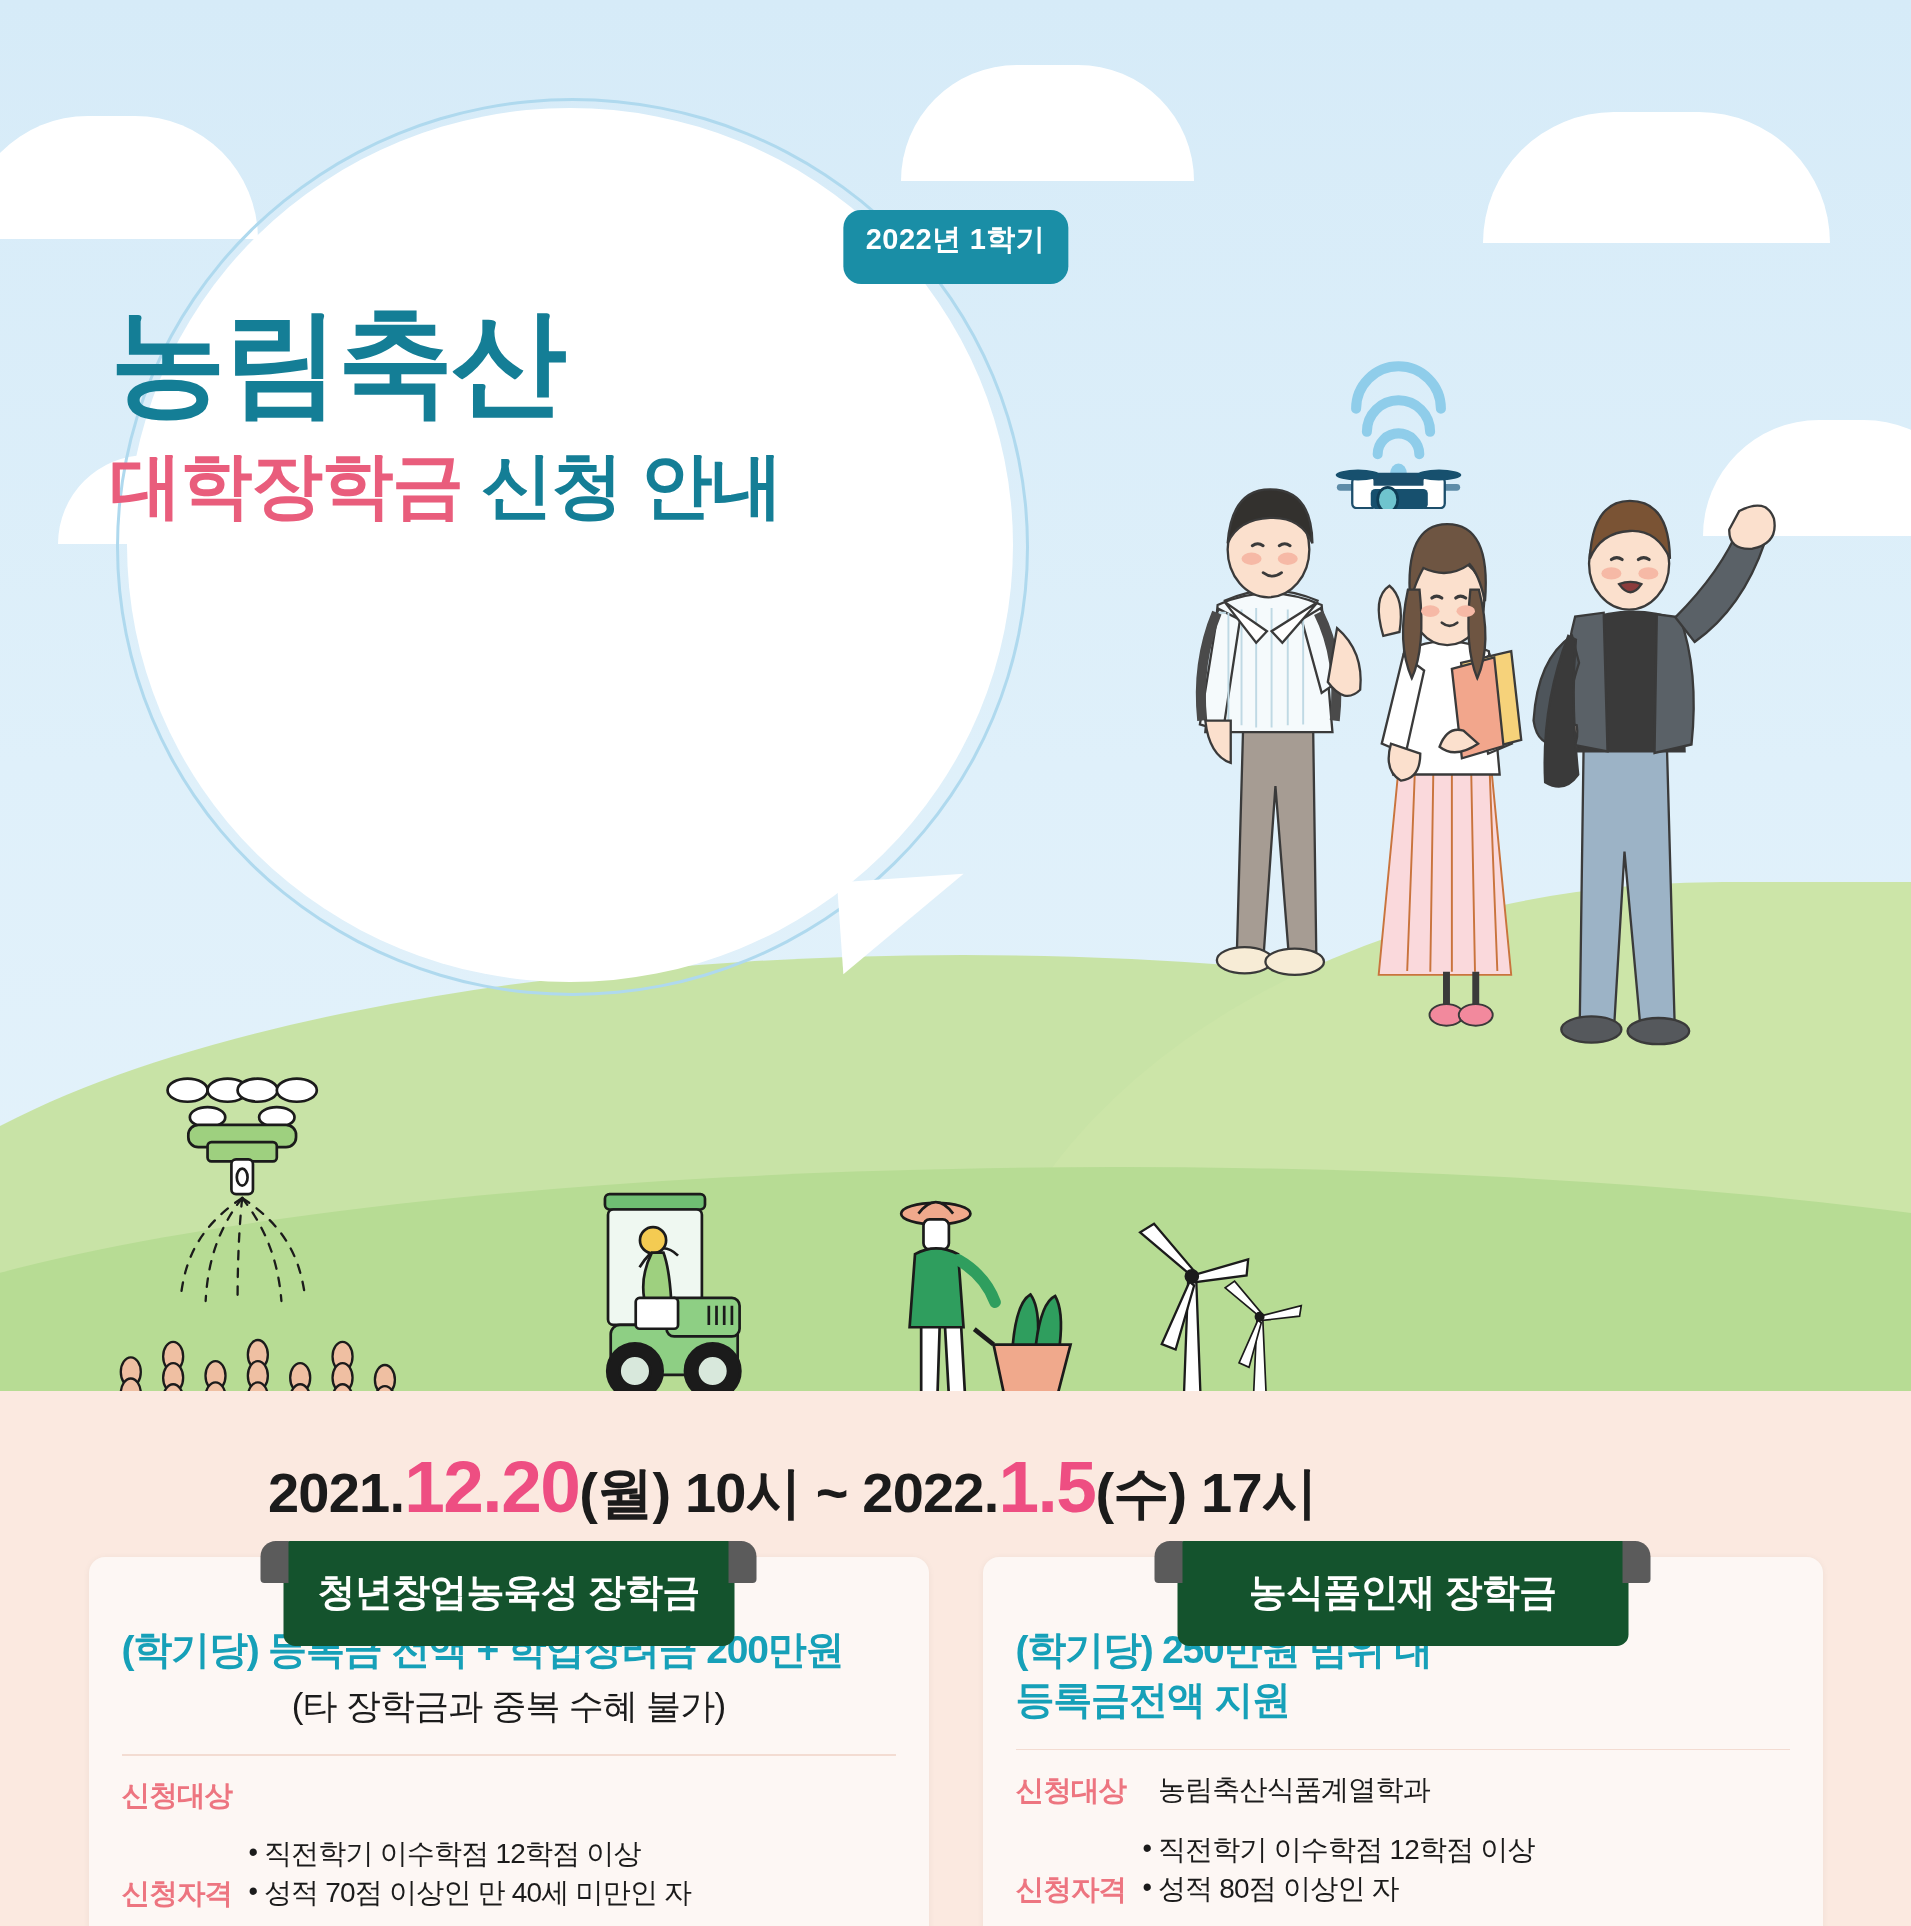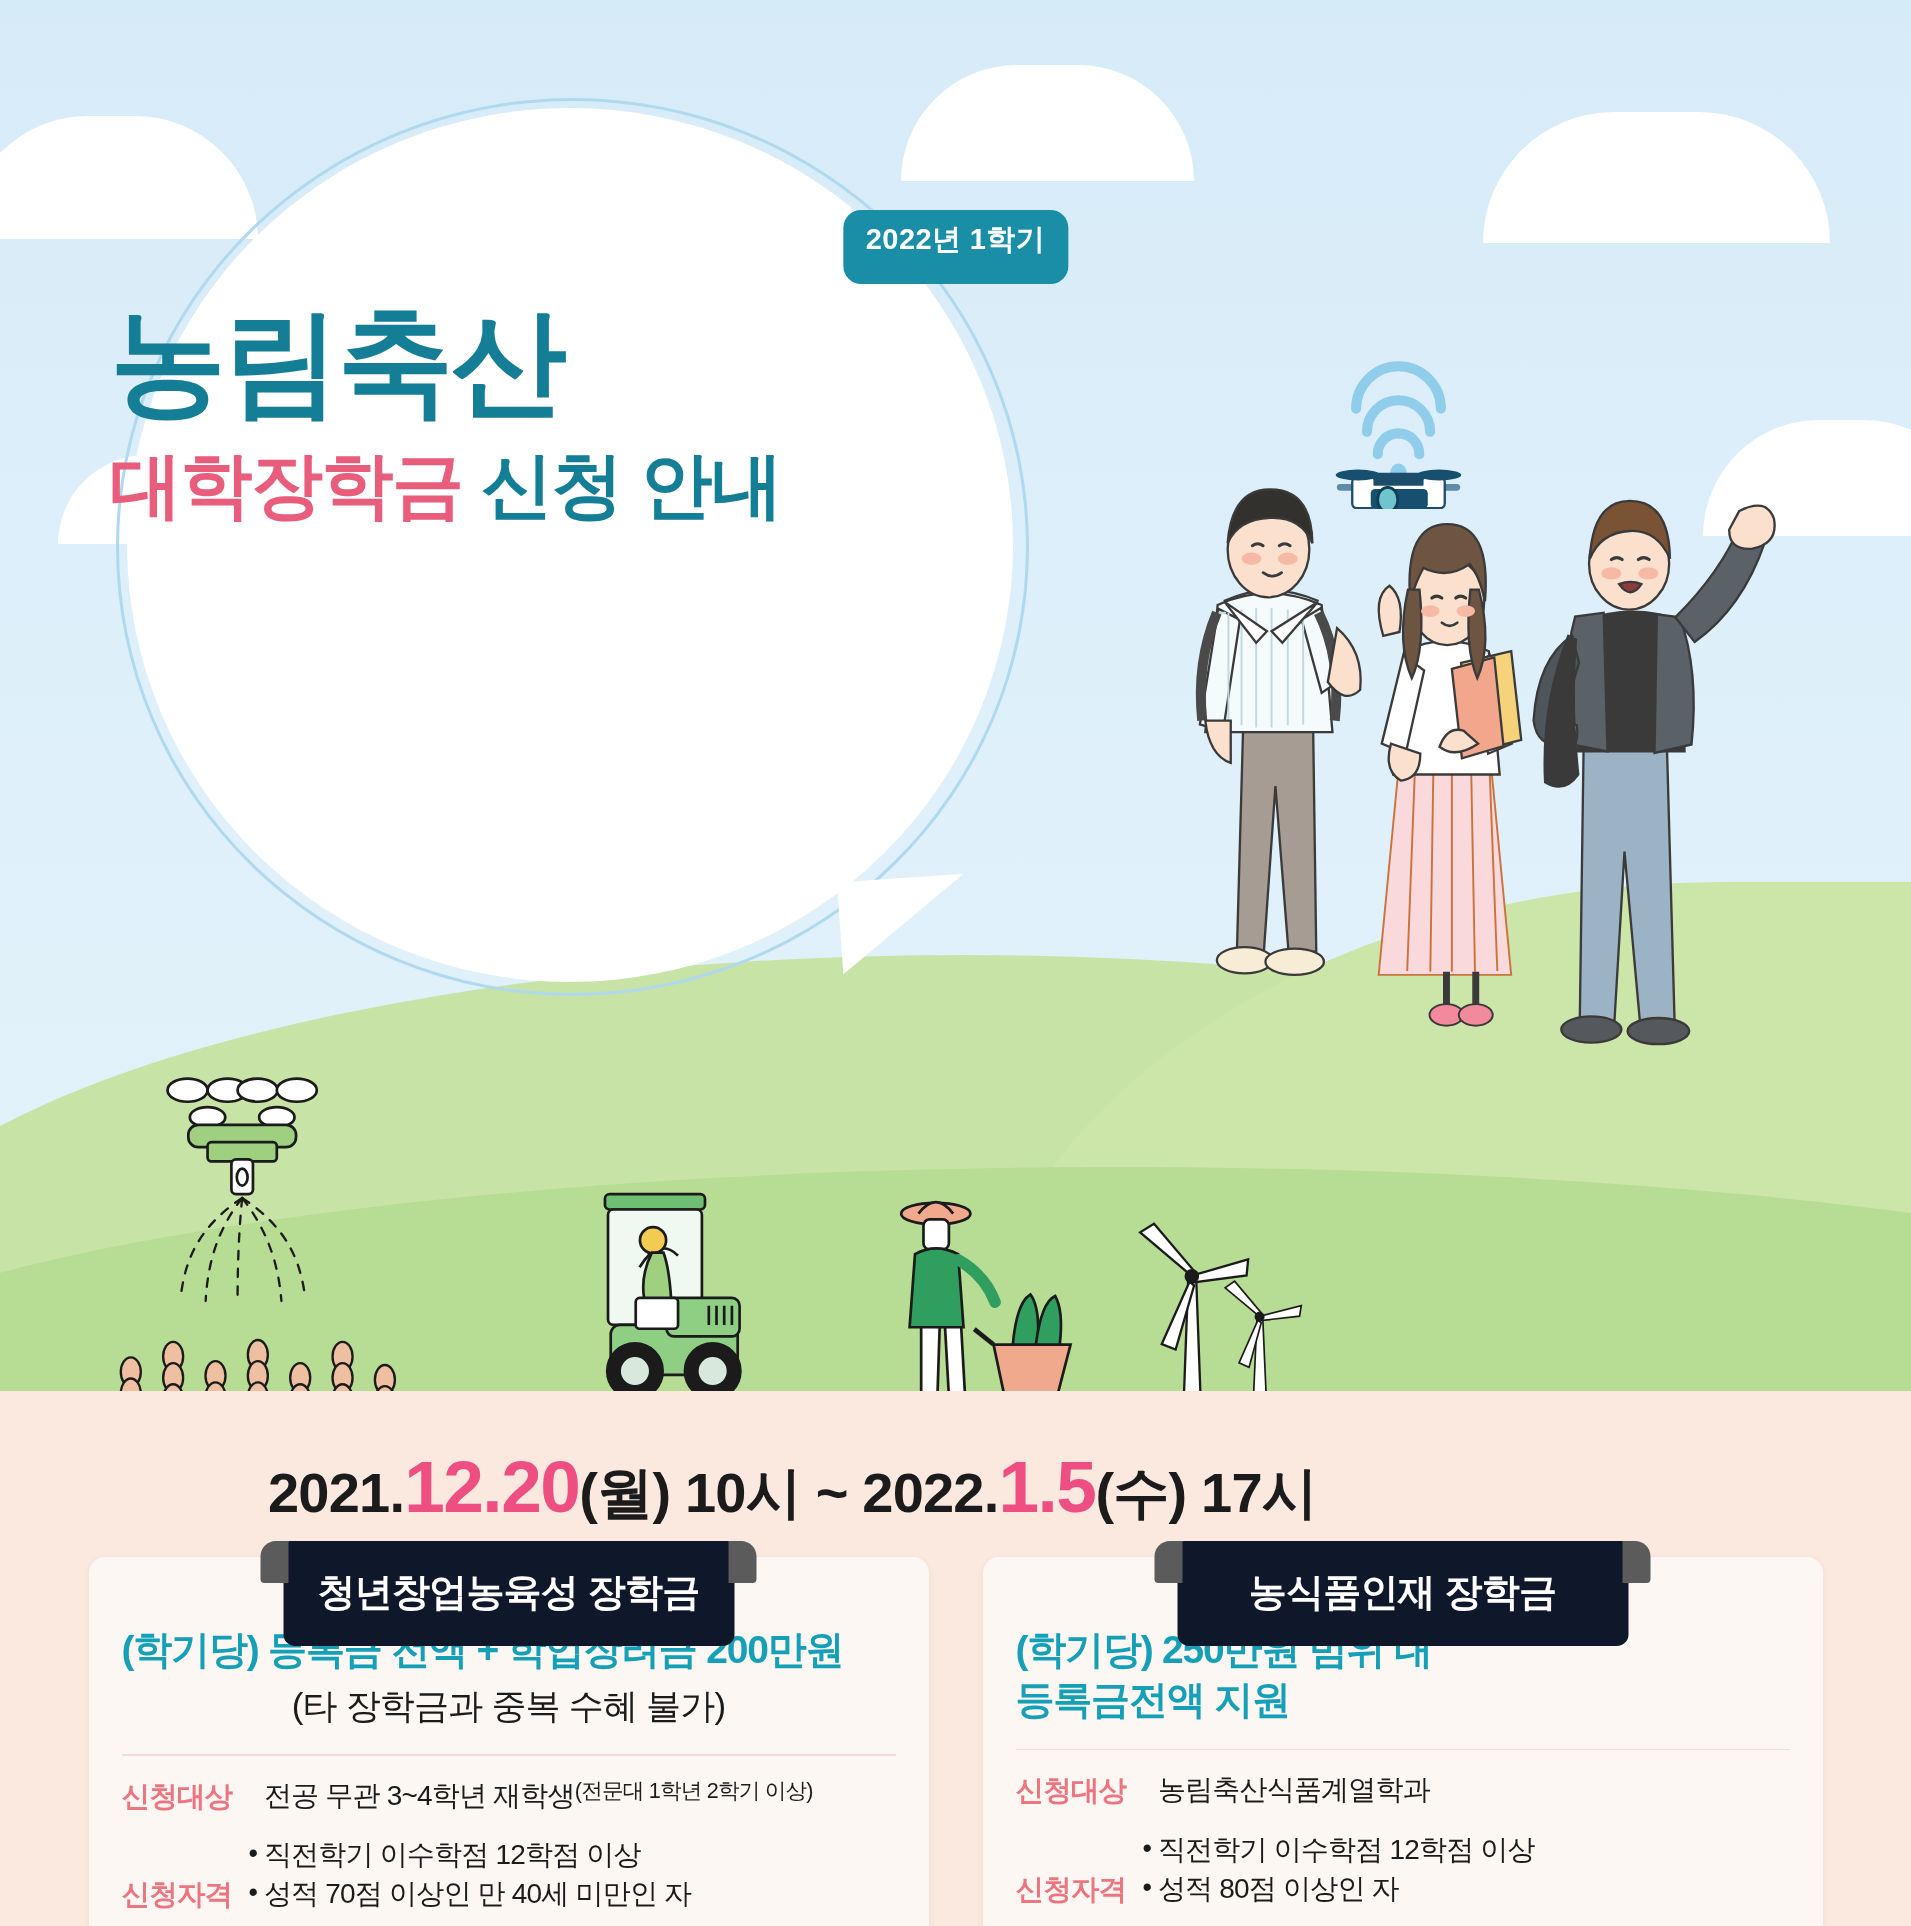--- a/index.html
+++ b/index.html
@@ -101,21 +101,21 @@
 
   
   .cards { position:absolute; left:0; top:166px; width:1911px; display:flex; justify-content:center; gap:54px; }
   .card {
     width:840px; background:#FDF7F4; border-radius:16px;
     box-shadow:0 1.5px 7px rgba(0,0,0,0.05);
     padding:58px 33px 27px; position:relative; min-height:451px;
   }
   .ribbon {
     position:absolute; left:50%; top:-16px; transform:translateX(-50%);
-    width:451px; background:#0f172a; color:#fff;
+    width:451px; background:#14532d; color:#fff;
     border-radius:6.2px 6.2px 11.6px 11.6px;
     text-align:center; font-size:38px; font-weight:bold;
     padding:26px 0 28px; letter-spacing:-0.8px; white-space:nowrap;
   }
   .ribbon::before, .ribbon::after {
     content:""; position:absolute; top:0; width:28px; height:42px;
     background:#5B5B5B; z-index:-1;
   }
   .ribbon::before { left:-22.3px; border-radius:15.4px 0 0 3.9px; }
   .ribbon::after  { right:-22.3px; border-radius:0 15.4px 3.9px 0; }
@@ -397,27 +397,20 @@
   </div>
 
   <div class="cards" id="cards">
       <div class="card">
         <div class="ribbon">청년창업농육성 장학금</div>
         <div class="amount">(학기당) 등록금 전액 + 학업장려금 200만원</div>
         <div class="amount-sub">(타 장학금과 중복 수혜 불가)</div>
         <div class="divider"></div>
         <div class="row">
           <div class="row-label">신청대상</div>
-          <div class="row-body">
-            <div class="bullet-line">
-              <span class="bullet-dot"></span>
-              <span>전공 무관 3~4학년 재학생 </span>
-              <span class="small">(전문대 1학년 2학기 이상)</span>
-            </div>
-          </div>
         </div>
         <div class="row">
           <div class="row-label">신청자격</div>
           <div class="row-body">
             <div class="bullet-line">
               <span class="bullet-dot">•</span>
               <span>직전학기 이수학점 12학점 이상</span>
             </div>
             <div class="bullet-line">
               <span class="bullet-dot">•</span>

